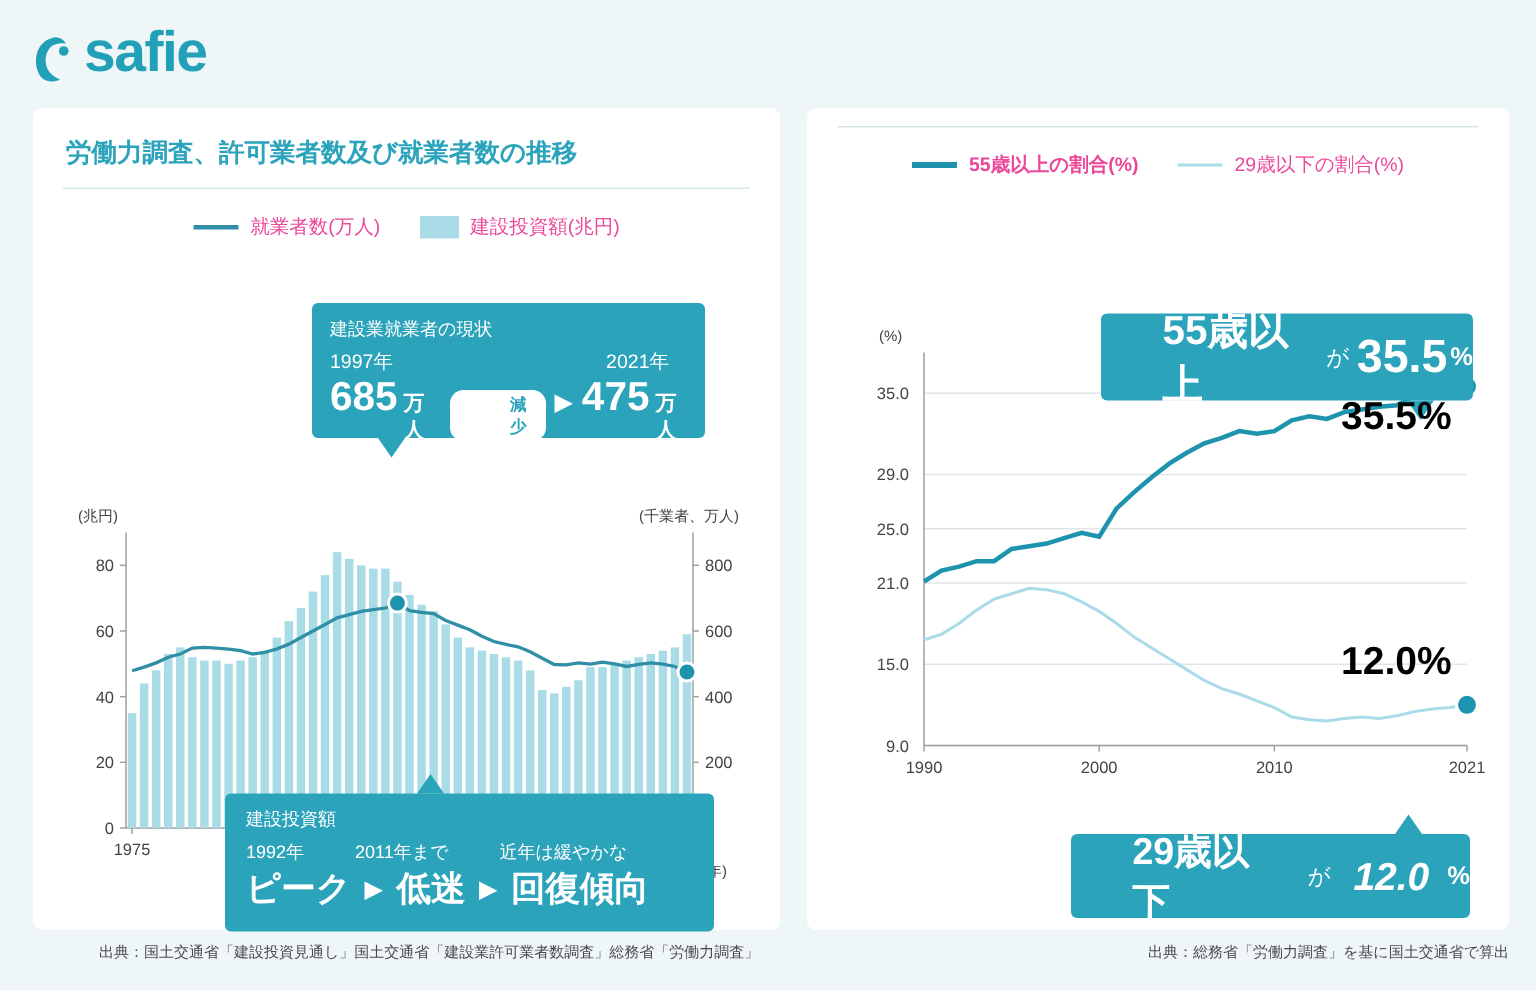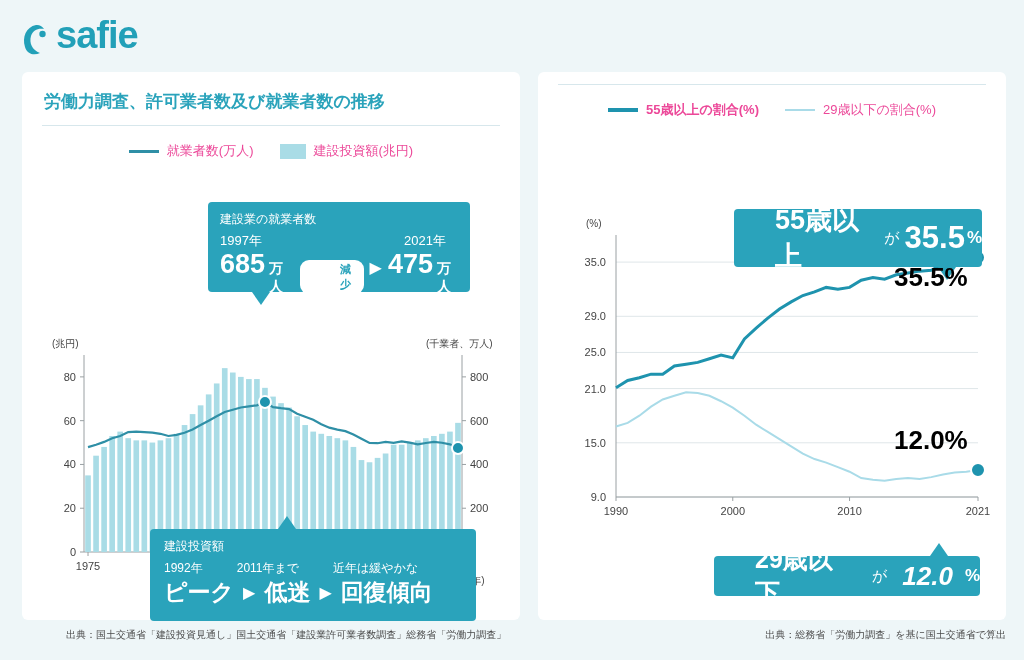--- a/index.html
+++ b/index.html
@@ -165,21 +165,21 @@
       <text x="242.9574468085106" y="293" text-anchor="middle" font-size="11" fill="#444">1997</text>
       <line x1="307.2978723404255" y1="275" x2="307.2978723404255" y2="279" stroke="#9aa0a3"></line>
       <text x="307.2978723404255" y="293" text-anchor="middle" font-size="11" fill="#444">2005</text>
       <line x1="387.7234042553191" y1="275" x2="387.7234042553191" y2="279" stroke="#9aa0a3"></line>
       <text x="387.7234042553191" y="293" text-anchor="middle" font-size="11" fill="#444">2015</text>
       <line x1="435.9787234042553" y1="275" x2="435.9787234042553" y2="279" stroke="#9aa0a3"></line>
       <text x="435.9787234042553" y="293" text-anchor="middle" font-size="11" fill="#444">2021</text>
     </svg>
 
   <div class="callout" id="co-top" style="left:186px; top:130px; width:262px; height:90px; padding:9px 12px;">
-    <div class="hdr">建設業の就業者数</div>
+    <div class="hdr">建設業就業者の現状</div>
     <div style="display:flex; justify-content:space-between; margin-top:4px;">
       <div class="yr">1997年</div>
       <div class="yr" style="margin-right:12px;">2021年</div>
     </div>
     <div style="display:flex; align-items:baseline; gap:4px; margin-top:-1px;">
       <span class="big">685</span>
       <span class="unit">万人</span>
       <span class="pill" style="margin:0 2px 0 6px;padding-left:40px;">減少</span>
       <span class="arrow-w">▶</span>
       <span class="big" style="margin-left:2px;">475</span>
@@ -253,21 +253,21 @@
     </svg>
 
   <div class="callout" id="rco-top" style="left:196px; top:137px; width:248px; height:58px; display:flex; align-items:center; justify-content:center; gap:2px;">
     <span style="font-size:27px; font-weight:bold;">55歳以上</span>
     <span style="font-size:15px; margin:0 3px;">が</span>
     <span style="font-size:31px; font-weight:bold;">35.5</span>
     <span style="font-size:17px; font-weight:bold;">%</span>
   </div>
   <div class="tri-down" style="left:400px; top:195px;"></div>
 
-  <div class="callout" id="rco-bot" style="left:176px; top:484px; width:266px; height:40px; display:flex; align-items:center; justify-content:center; gap:12px;">
+  <div class="callout" id="rco-bot" style="left:176px; top:484px; width:266px; height:56px; display:flex; align-items:center; justify-content:center; gap:12px;">
     <span style="font-size:25px; font-weight:bold;">29歳以下</span>
     <span style="font-size:15px; margin:0 3px;">が</span>
     <span style="font-size:26px; font-weight:bold;font-style:italic;">12.0</span>
     <span style="font-size:17px; font-weight:bold;">%</span>
   </div>
   <div class="tri-up" style="left:392px; top:471px;"></div>
 
   <div class="val-label" style="left:356px; top:190px; font-size:26px;">35.5%</div>
   <div class="val-label" style="left:356px; top:353px; font-size:26px;">12.0%</div>
 

